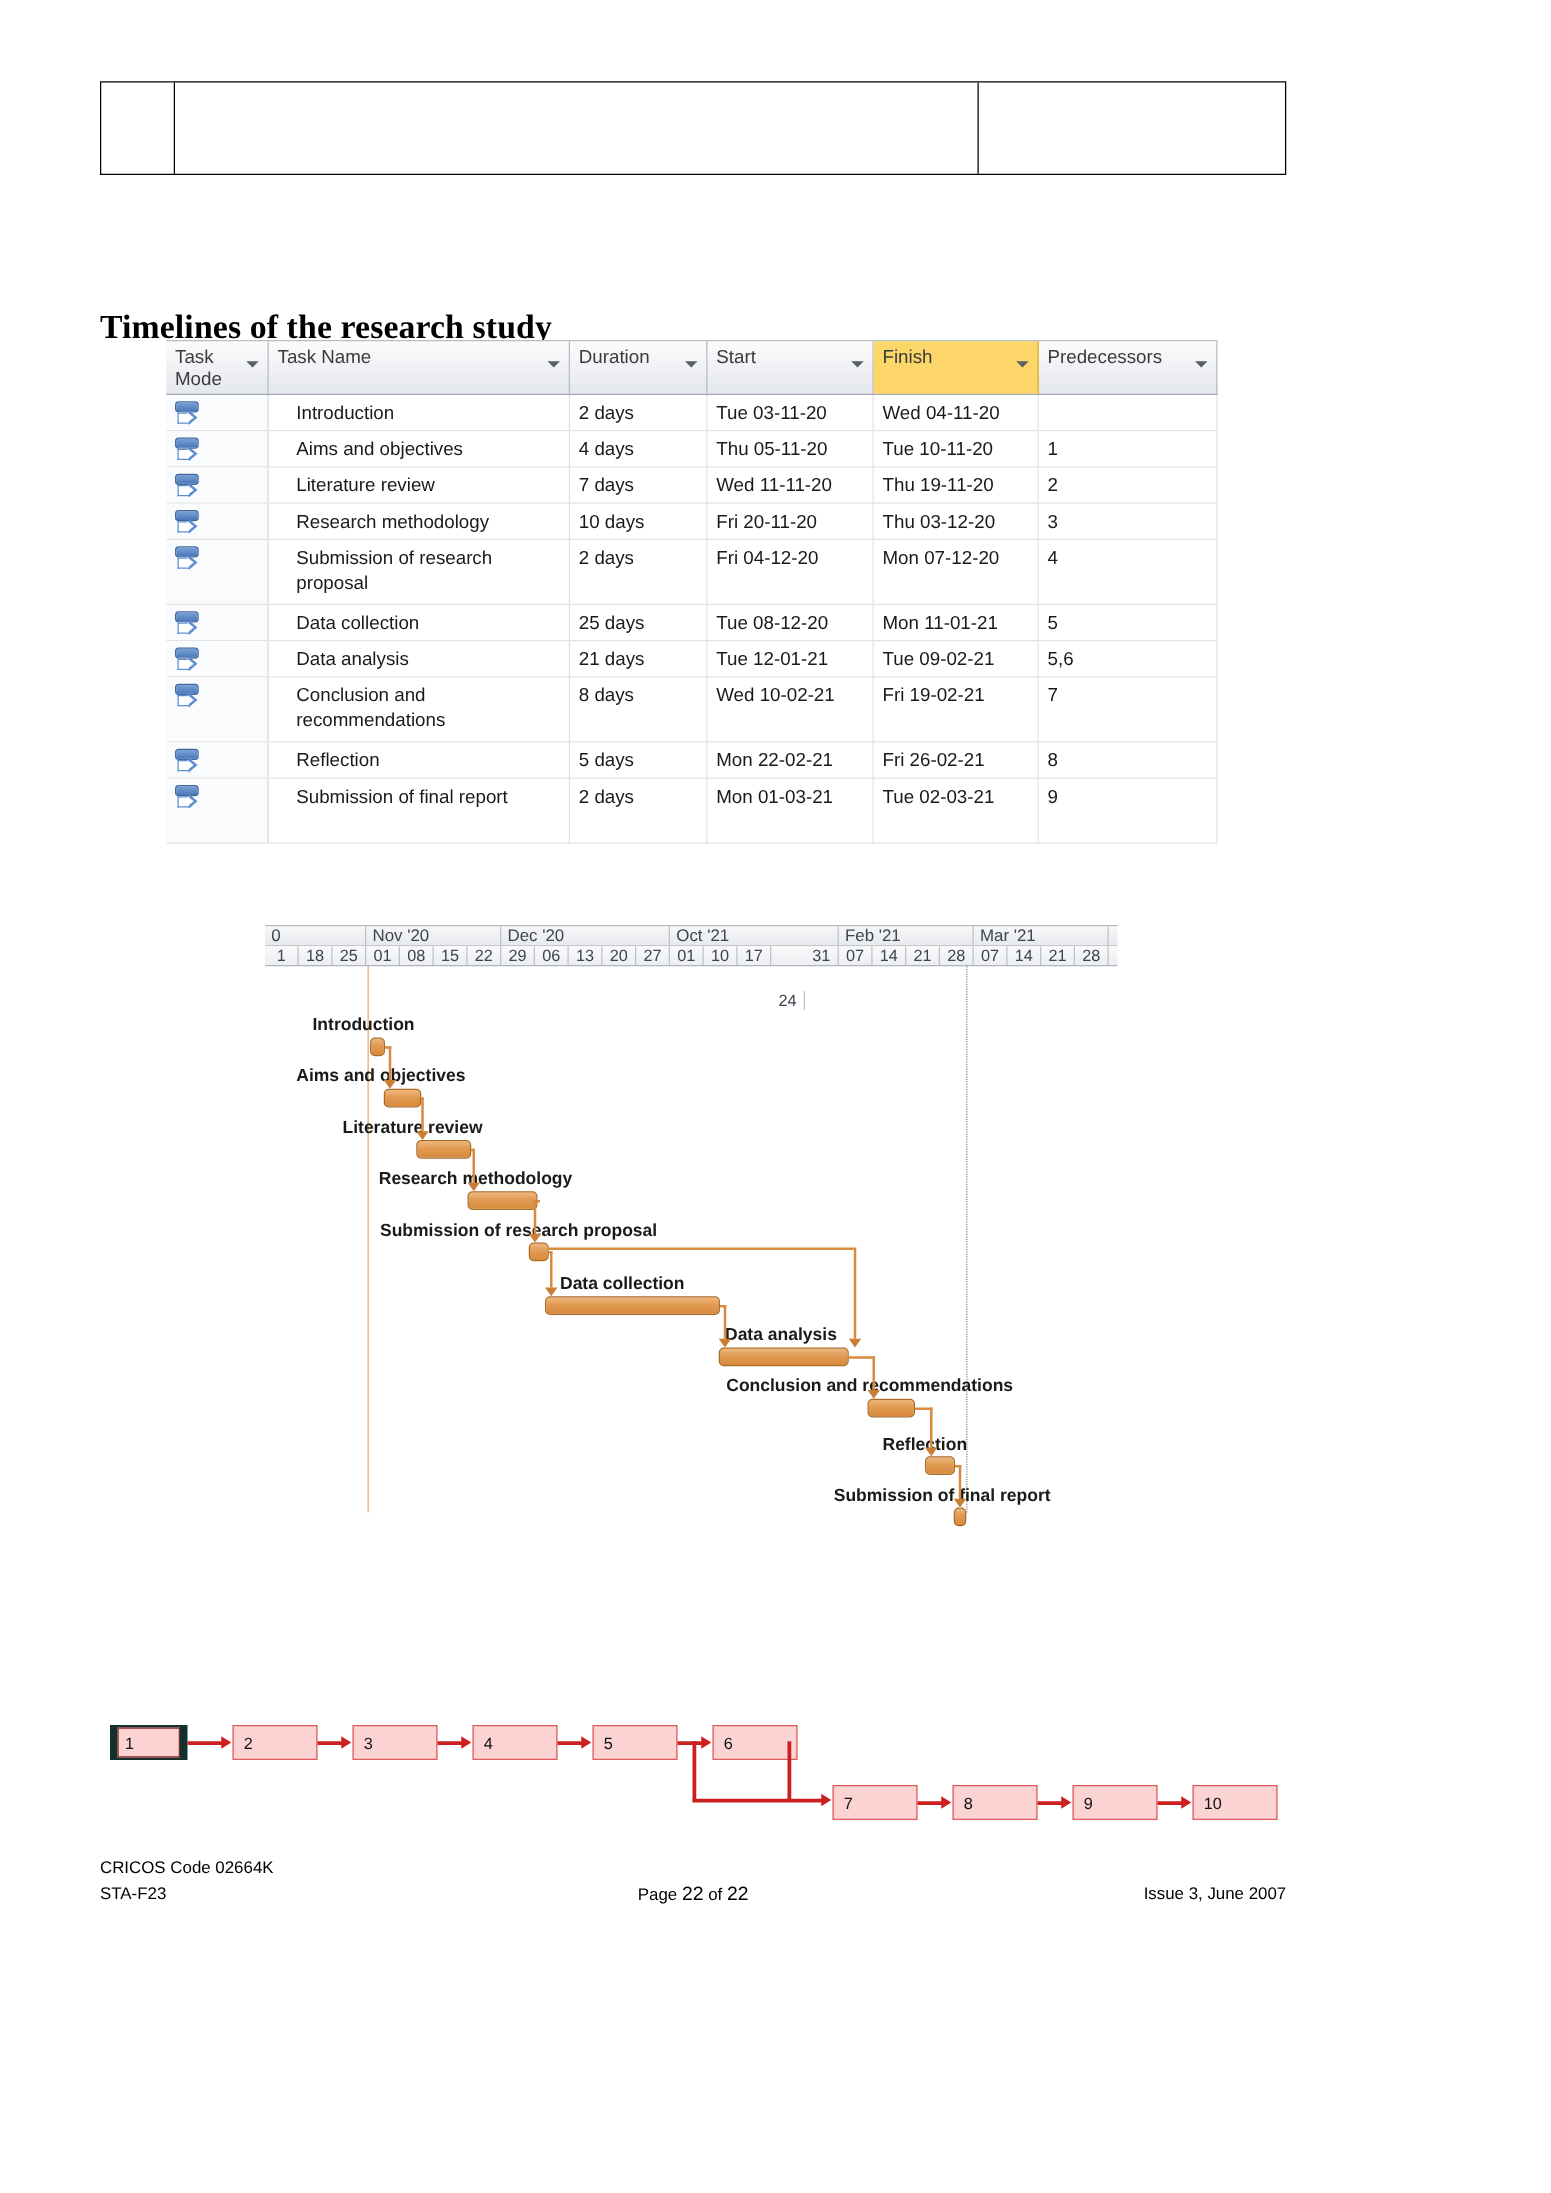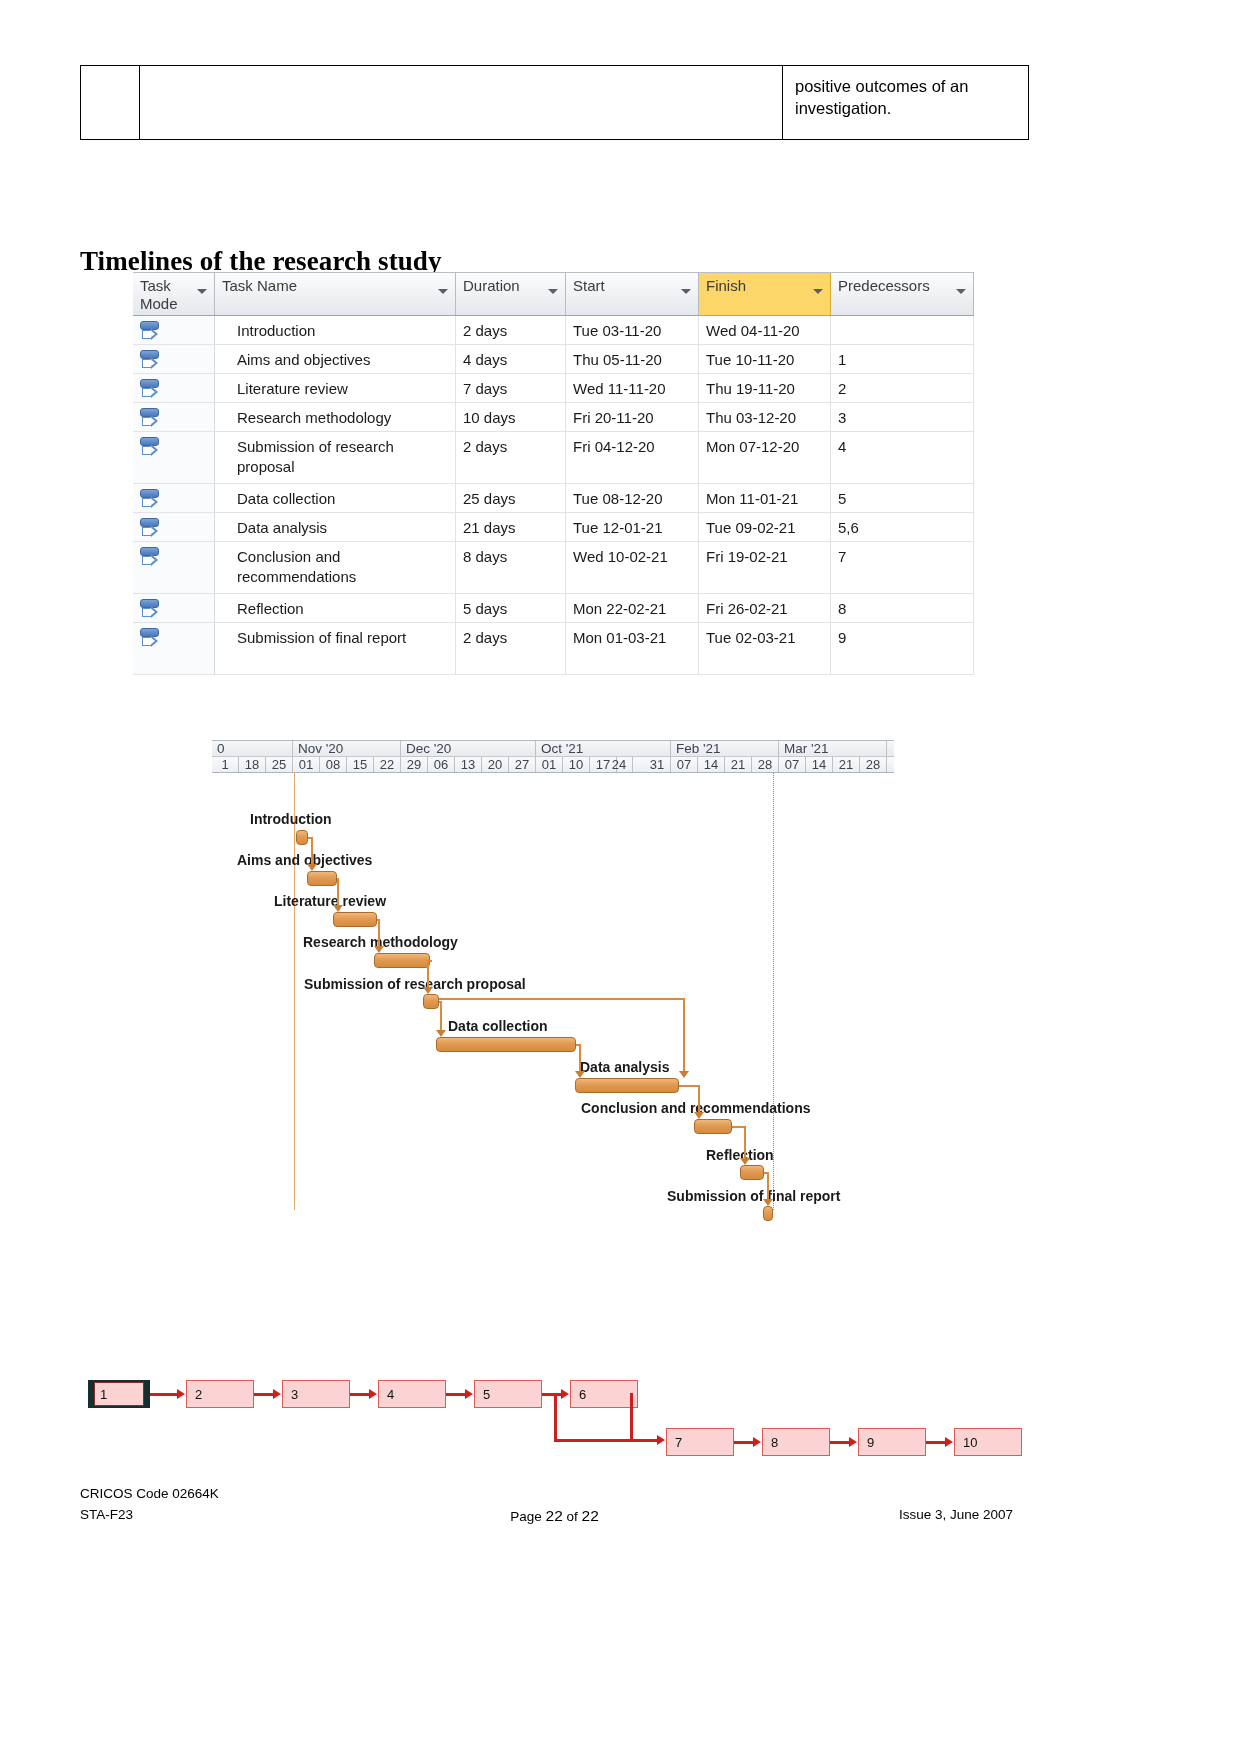--- a/index.html
+++ b/index.html
@@ -167,33 +167,29 @@
     border-top:5px solid transparent;border-bottom:5px solid transparent;
     border-left:8px solid #cc1f1f;
   }
 
   
   #footer{position:absolute;left:80px;top:1486px;width:949px;height:40px;
     font-size:13.5px;color:#000;}
   #footer .f-line{position:relative;height:21px;}
   #footer .f-left{position:absolute;left:0;top:0;}
   #footer .f-center{position:absolute;left:50%;transform:translateX(-50%);top:0;}
-  #footer .f-right{position:absolute;right:16px;top:0;}
+  #footer .f-right{position:absolute;right:0;top:0;}
   #footer .pg-num{font-size:15.5px;}
 </style>
 </head>
 <body>
 
 <div id="top-table">
   <div class="tt-col1"></div>
   <div class="tt-col2"></div>
-  <div class="tt-col3">
-    <p>positive outcomes of an</p>
-    <p>investigation.</p>
-  </div>
 </div>
 
 <div id="section-heading">Timelines of the research study</div>
 
 <div id="project-grid">
   <div class="pg-row pg-head">
     <div class="pg-cell c-mode">
         <span>Task Mode</span>
         <i class="caret"></i>
       </div>
@@ -371,21 +367,21 @@
         <span style="left: 135px; width: 27px;">15</span>
         <span style="left: 162px; width: 27px;">22</span>
         <span style="left: 189px; width: 27px; text-align: right;">29</span>
         <span style="left: 216px; width: 27px;">06</span>
         <span style="left: 243px; width: 27px;">13</span>
         <span style="left: 270px; width: 27px;">20</span>
         <span style="left: 297px; width: 27px;">27</span>
         <span style="left: 324px; width: 27px;">01</span>
         <span style="left: 351px; width: 27px;">10</span>
         <span style="left: 378px; width: 27px;">17</span>
-        <span style="left: 394px; width: 27px;">24</span>
+        <span style="left: 405px; width: 27px; margin-top: 36px;">24</span>
         <span style="left: 432px; width: 27px;">31</span>
         <span style="left: 459px; width: 27px;">07</span>
         <span style="left: 486px; width: 27px;">14</span>
         <span style="left: 513px; width: 27px;">21</span>
         <span style="left: 540px; width: 27px;">28</span>
         <span style="left: 567px; width: 27px;">07</span>
         <span style="left: 594px; width: 27px;">14</span>
         <span style="left: 621px; width: 27px;">21</span>
         <span style="left: 648px; width: 27px;">28</span>
       </div>

